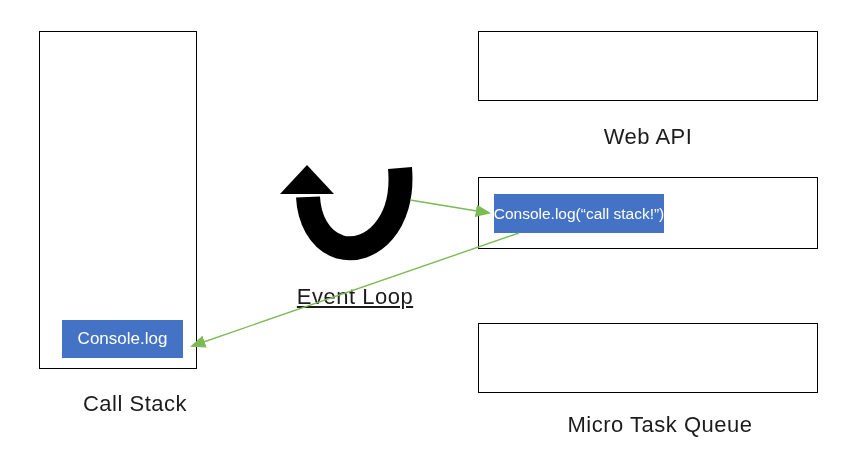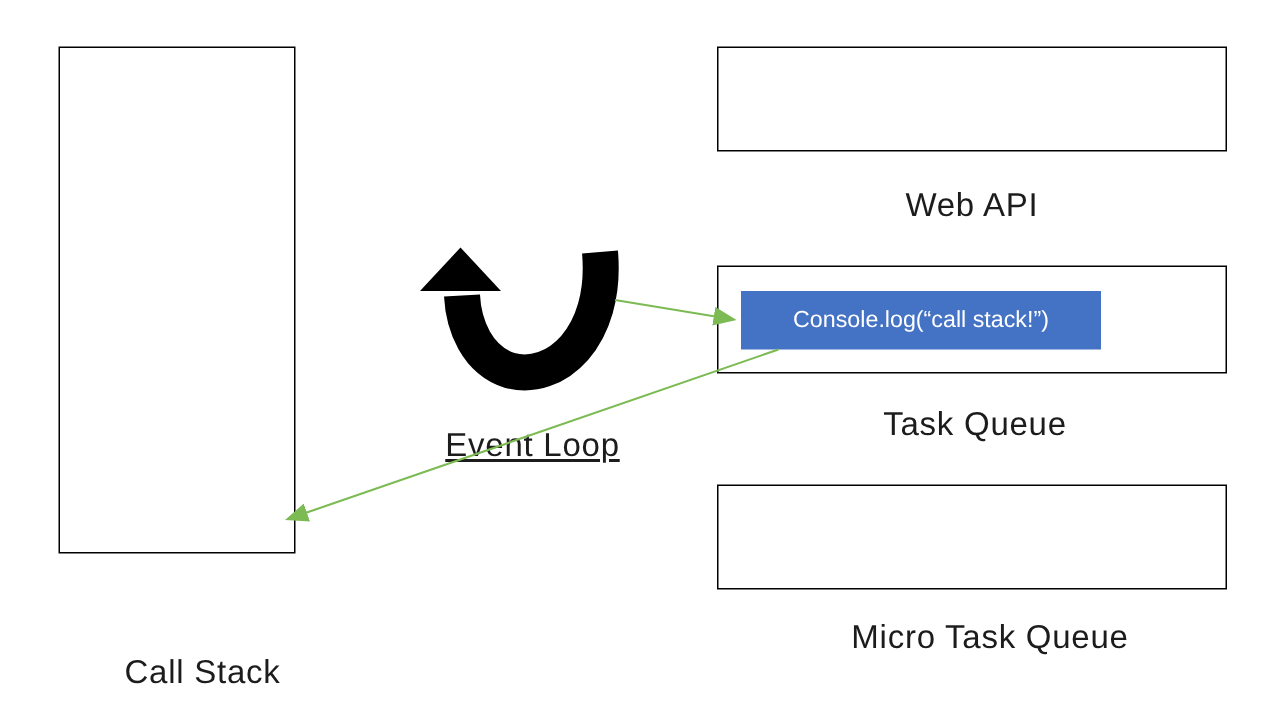--- a/index.html
+++ b/index.html
@@ -38,54 +38,56 @@
     align-items:center;
     justify-content:center;
     white-space:nowrap;
     box-sizing:border-box;
   }
   #callstack-item{
     left:62px;top:320px;width:121px;height:38px;
     font-size:17px;
   }
   #taskqueue-item{
-    left:494px;top:194px;width:240px;height:39px;
+    left:494px;top:194px;width:170px;height:39px;
     font-size:15.5px;
   }
   #callstack-rect{left:39px;top:31px;width:158px;height:338px;}
   #webapi-rect{left:478px;top:31px;width:340px;height:70px;}
   #taskqueue-rect{left:478px;top:177px;width:340px;height:72px;}
   #microtask-rect{left:478px;top:323px;width:340px;height:70px;}
 
-  #callstack-label{left:40px;top:393px;width:190px;margin-top:44px;}
+  #callstack-label{left:40px;top:393px;width:190px;}
   #webapi-label{left:528px;top:126px;width:240px;}
   #taskqueue-label{left:530px;top:272px;width:240px;}
   #microtask-label{left:540px;top:414px;width:240px;}
   #eventloop-label{left:275px;top:286px;width:160px;text-decoration:underline;}
 
   svg{position:absolute;pointer-events:none;}
   #eventloop-arrow{left:270px;top:155px;}
   #green-arrows{left:0;top:0;}
 </style>
 </head>
 <body>
 
 <div id="canvas">
 
   <div class="rect" id="callstack-rect"></div>
+  <div class="blue-item" id="callstack-item">
+    <span>Console.log</span>
+  </div>
   <div class="diagram-label" id="callstack-label">Call Stack</div>
 
   <div class="rect" id="webapi-rect"></div>
   <div class="diagram-label" id="webapi-label">Web API</div>
 
   <div class="rect" id="taskqueue-rect"></div>
   <div class="blue-item" id="taskqueue-item">
     <span>Console.log(“call stack!”)</span>
   </div>
-  <div class="diagram-label" id="taskqueue-label">Task Queue</div>
 
   <div class="rect" id="microtask-rect"></div>
   <div class="diagram-label" id="microtask-label">Micro Task Queue</div>
 
   <svg id="eventloop-arrow" width="155" height="115" viewBox="0 0 155 115">
     <path d="M 130 13 C 135 70 100 100 70 92 C 48 85 39 62 38 42" fill="none" stroke="#000000" stroke-width="24" stroke-linecap="butt"></path>
     <polygon points="37,10 10,39 64,39" fill="#000000"></polygon>
   </svg>
   <div class="diagram-label" id="eventloop-label">Event Loop</div>
 

